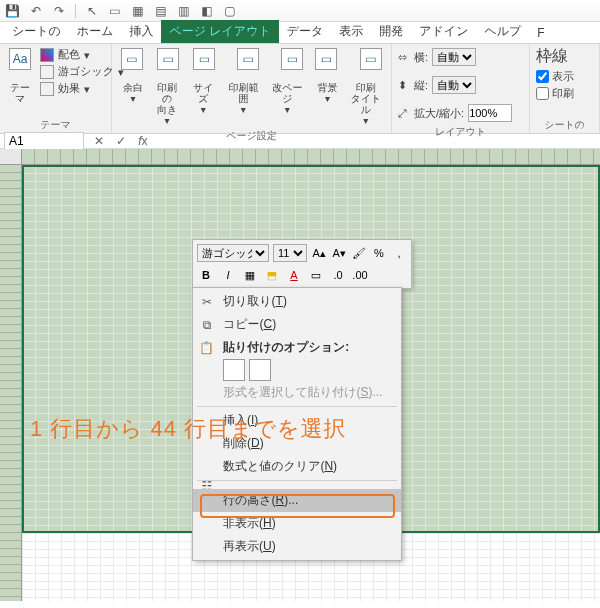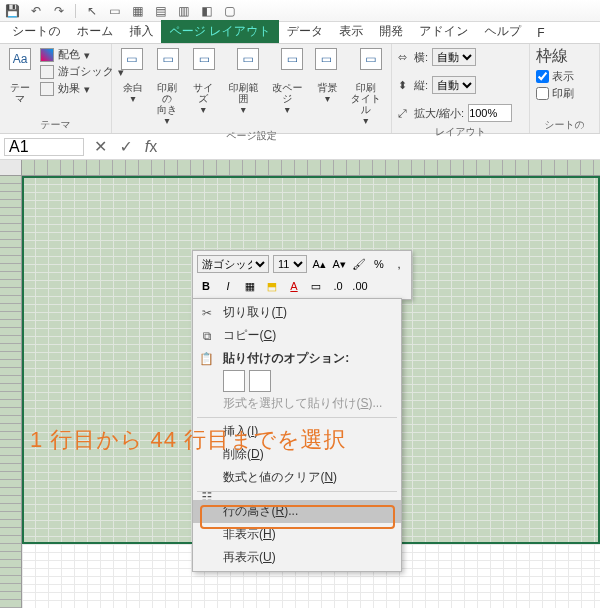--- a/index.html
+++ b/index.html
@@ -18,21 +18,21 @@
   .grow{flex:1;display:flex;gap:6px;align-items:flex-start}
   .glabel{text-align:center;font-size:10px;color:#666;padding:1px 0}
   .vbtn{display:flex;flex-direction:column;align-items:flex-end;gap:12px;padding:2px 3px;cursor:pointer}
   .vbtn .ico{width:22px;height:22px;border:1px solid #999;background:#fff;display:flex;align-items:center;justify-content:center;font-size:12px;color:#2a6099}
   .vbtn .lab{font-size:10px;text-align:center;line-height:1.1}
   .mini{font-size:11px;color:#444;padding:1px 0;cursor:pointer;white-space:nowrap;display:flex;align-items:flex-end;gap:4px}
   .mini .ib{width:14px;height:14px;border:1px solid #999}
   .sizegrp .row{display:flex;align-items:center;gap:4px;font-size:11px;margin:2px 0}
   .sizegrp select,.sizegrp input{font-size:11px;height:18px;border:1px solid #aaa}
   .chk{display:flex;align-items:center;gap:3px;font-size:11px}
-  .fbar{height:26px;border-bottom:1px solid #d9d9d9;display:flex;align-items:center;font-size:16px}
+  .fbar{height:15px;border-bottom:1px solid #d9d9d9;display:flex;align-items:center;font-size:12px}
   .nb{width:80px;height:18px;border:1px solid #ccc;margin:0 4px;padding:0 4px;display:flex;align-items:center;background:#fff}
   .fx{padding:0 6px;color:#666}
   .sheet{position:relative;height:452px;overflow:hidden}
   .grid{position:absolute;inset:0;background:#fff}
   .colhdr{position:absolute;top:0;left:22px;right:0;height:16px;background:var(--sel);border-bottom:1px solid #9a9a9a;display:flex}
   .colhdr div{flex:0 0 13px;border-right:1px solid #aaa}
   .rowhdr{position:absolute;top:16px;left:0;width:22px;bottom:0;background:var(--sel);border-right:1px solid #9a9a9a}
   .rowhdr div{height:8px;border-bottom:1px solid #aaa}
   .corner{position:absolute;top:0;left:0;width:22px;height:16px;background:#e8e8e8;border-right:1px solid #9a9a9a;border-bottom:1px solid #9a9a9a}
   .cells{position:absolute;top:16px;left:22px;right:0;bottom:0;

